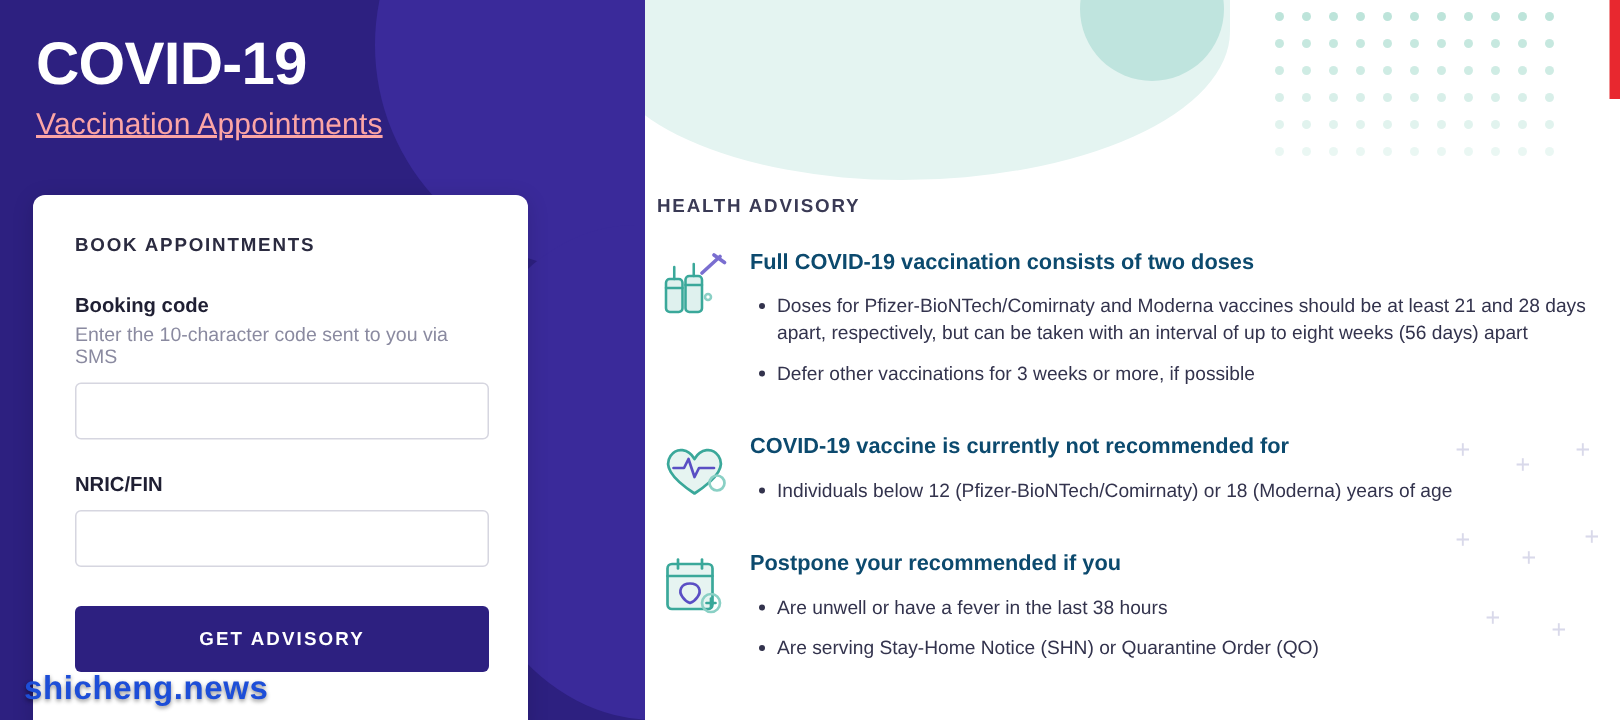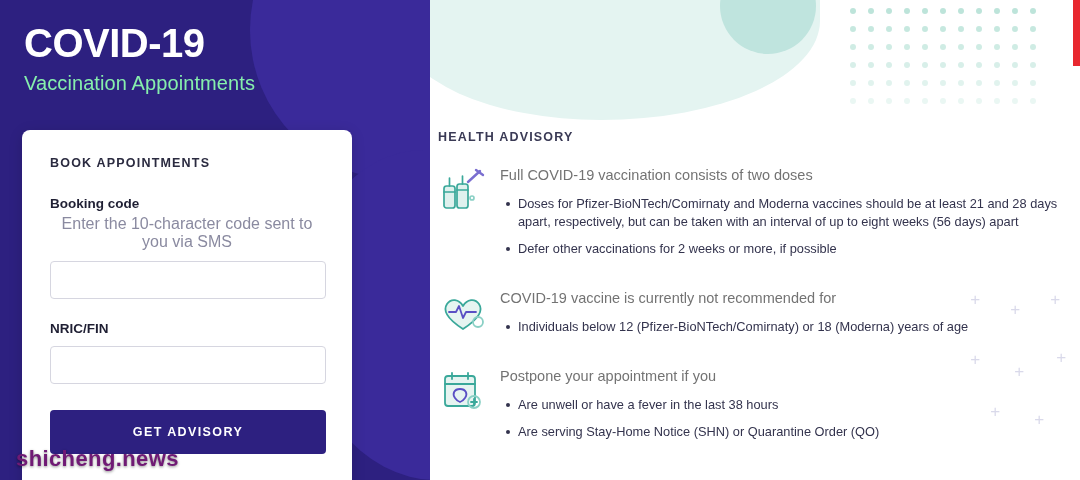--- a/index.html
+++ b/index.html
@@ -47,25 +47,26 @@
   }
   .covid-title {
     color: #ffffff;
     font-size: 40px;
     font-weight: bold;
     letter-spacing: -0.5px;
     line-height: 1.05;
     margin: 0;
   }
   .covid-sub {
-    color: #86efac;
+    color: #fca5a5;
     font-size: 20px;
     font-weight: normal;
     margin: 8px 0 0 0;
     letter-spacing: 0.1px;
+    text-decoration: underline;
   }
 
   
   .booking-card {
     position: absolute;
     left: 22px; top: 130px;
     width: 330px; height: 360px;
     background: #ffffff;
     border-radius: 8px;
     box-shadow: 0 3px 14px rgba(0,0,0,0.15);
@@ -79,24 +80,23 @@
     color: #2b2b40;
     margin: 0 0 26px 0;
   }
   .field-label {
     font-size: 13.5px;
     font-weight: bold;
     color: #1f1f33;
     margin: 0 0 4px 0;
   }
   .field-hint {
-    font-size: 16px;
+    font-size: 13px;
     color: #8a8aa0;
     margin: 0 0 10px 0;
-    text-align: center;
   }
   .text-input {
     display: block;
     width: 276px;
     height: 38px;
     border: 1px solid #d6d6e0;
     border-radius: 4px;
     background: #ffffff;
     font-size: 14px;
     padding: 0 10px;
@@ -181,23 +181,23 @@
     display: flex;
     margin-bottom: 22px;
   }
   .adv-icon {
     width: 62px;
     flex: 0 0 62px;
     padding-top: 2px;
   }
   .adv-body { flex: 1; }
   .adv-head {
-    color: #737373;
+    color: #0c4a6e;
     font-size: 14.5px;
-    font-weight: normal;
+    font-weight: bold;
     margin: 0 0 10px 0;
     line-height: 1.3;
   }
   .adv-list {
     margin: 0; padding: 0 0 0 18px;
     list-style: none;
   }
   .adv-list li {
     position: relative;
     font-size: 12.8px;
@@ -231,21 +231,21 @@
     right: 0; top: 0;
     width: 7px; height: 66px;
     background: #e8282f;
     z-index: 41;
   }
   .wm-en {
     position: absolute;
     left: 16px; bottom: 8px;
     font-size: 22px;
     font-weight: bold;
-    color: #701a75;
+    color: #1d4ed8;
     text-shadow: 0 1px 3px rgba(0,0,0,0.45);
     z-index: 40;
     letter-spacing: 0.4px;
   }
 </style>
 </head>
 <body>
 
 <div id="page">
 
@@ -376,21 +376,21 @@
               <path d="M30 14 L42 3" stroke="#7a6ed0" stroke-width="2.4"></path>
               <path d="M38 2 L45 7" stroke="#7a6ed0" stroke-width="2.4"></path>
               <circle cx="34" cy="30" r="2" stroke="#8ad0c5"></circle>
             </g>
           </svg>
         </div>
         <div class="adv-body">
           <p class="adv-head">Full COVID-19 vaccination consists of two doses</p>
           <ul class="adv-list">
             <li>Doses for Pfizer-BioNTech/Comirnaty and Moderna vaccines should be at least 21 and 28 days apart, respectively, but can be taken with an interval of up to eight weeks (56 days) apart</li>
-            <li>Defer other vaccinations for 2 weeks or more, if possible</li>
+            <li>Defer other vaccinations for 3 weeks or more, if possible</li>
           </ul>
         </div>
       </div>
 
       <div class="adv-item">
         <div class="adv-icon">
           <svg width="50" height="44" viewBox="0 0 50 44" aria-hidden="true">
             <g fill="none" stroke="#3aa89a" stroke-width="1.8" stroke-linecap="round" stroke-linejoin="round">
               <path d="M25 38 C8 27 5 19 9 13 C13 7 21 8 25 15 C29 8 37 7 41 13 C45 19 42 27 25 38 Z" fill="#e6f4f1"></path>
               <path d="M11 21 H18 L21 15 L25 27 L28 21 H38" stroke="#5a4fc4" stroke-width="1.8"></path>
@@ -415,21 +415,21 @@
               <line x1="14" y1="4" x2="14" y2="10"></line>
               <line x1="30" y1="4" x2="30" y2="10"></line>
               <path d="M22 20 C16 20 14 25 17 29 C19 32 22 33 22 33 C22 33 25 32 27 29 C30 25 28 20 22 20 Z" stroke="#5a4fc4"></path>
               <circle cx="36" cy="33" r="6" stroke="#8ad0c5"></circle>
               <line x1="36" y1="30" x2="36" y2="36"></line>
               <line x1="33" y1="33" x2="39" y2="33"></line>
             </g>
           </svg>
         </div>
         <div class="adv-body">
-          <p class="adv-head">Postpone your appointment if you</p>
+          <p class="adv-head">Postpone your recommended if you</p>
           <ul class="adv-list">
             <li>Are unwell or have a fever in the last 38 hours</li>
             <li>Are serving Stay-Home Notice (SHN) or Quarantine Order (QO)</li>
           </ul>
         </div>
       </div>
 
     </div>
   </div>
 

